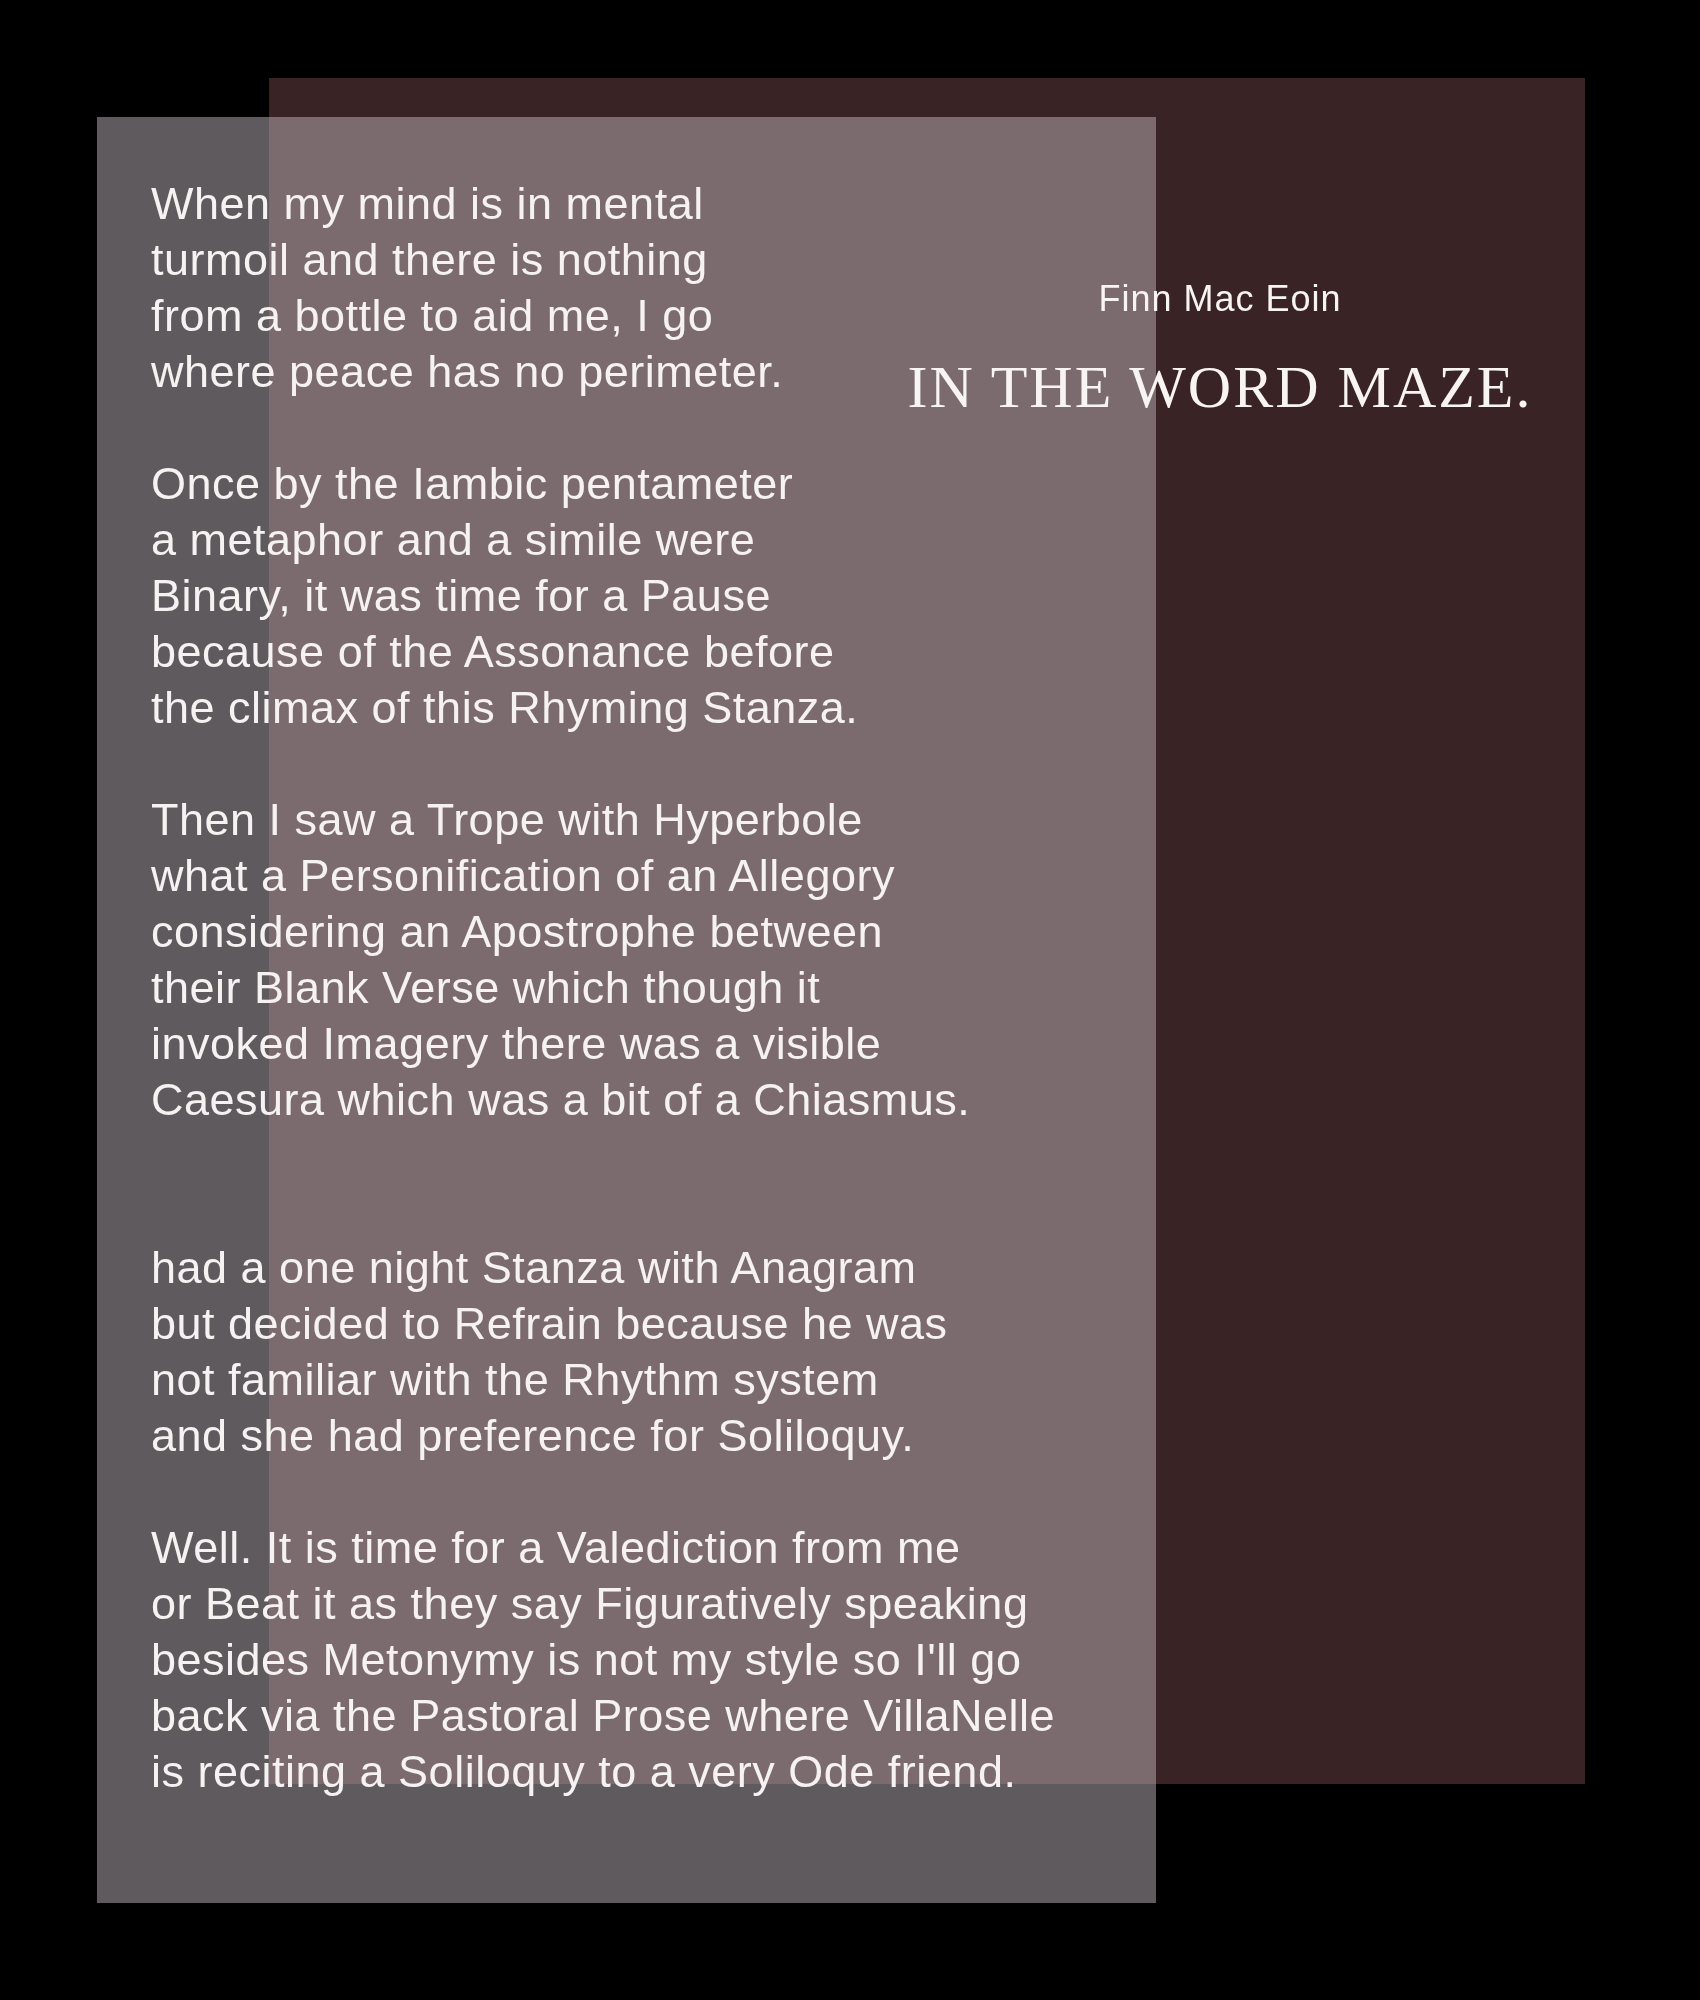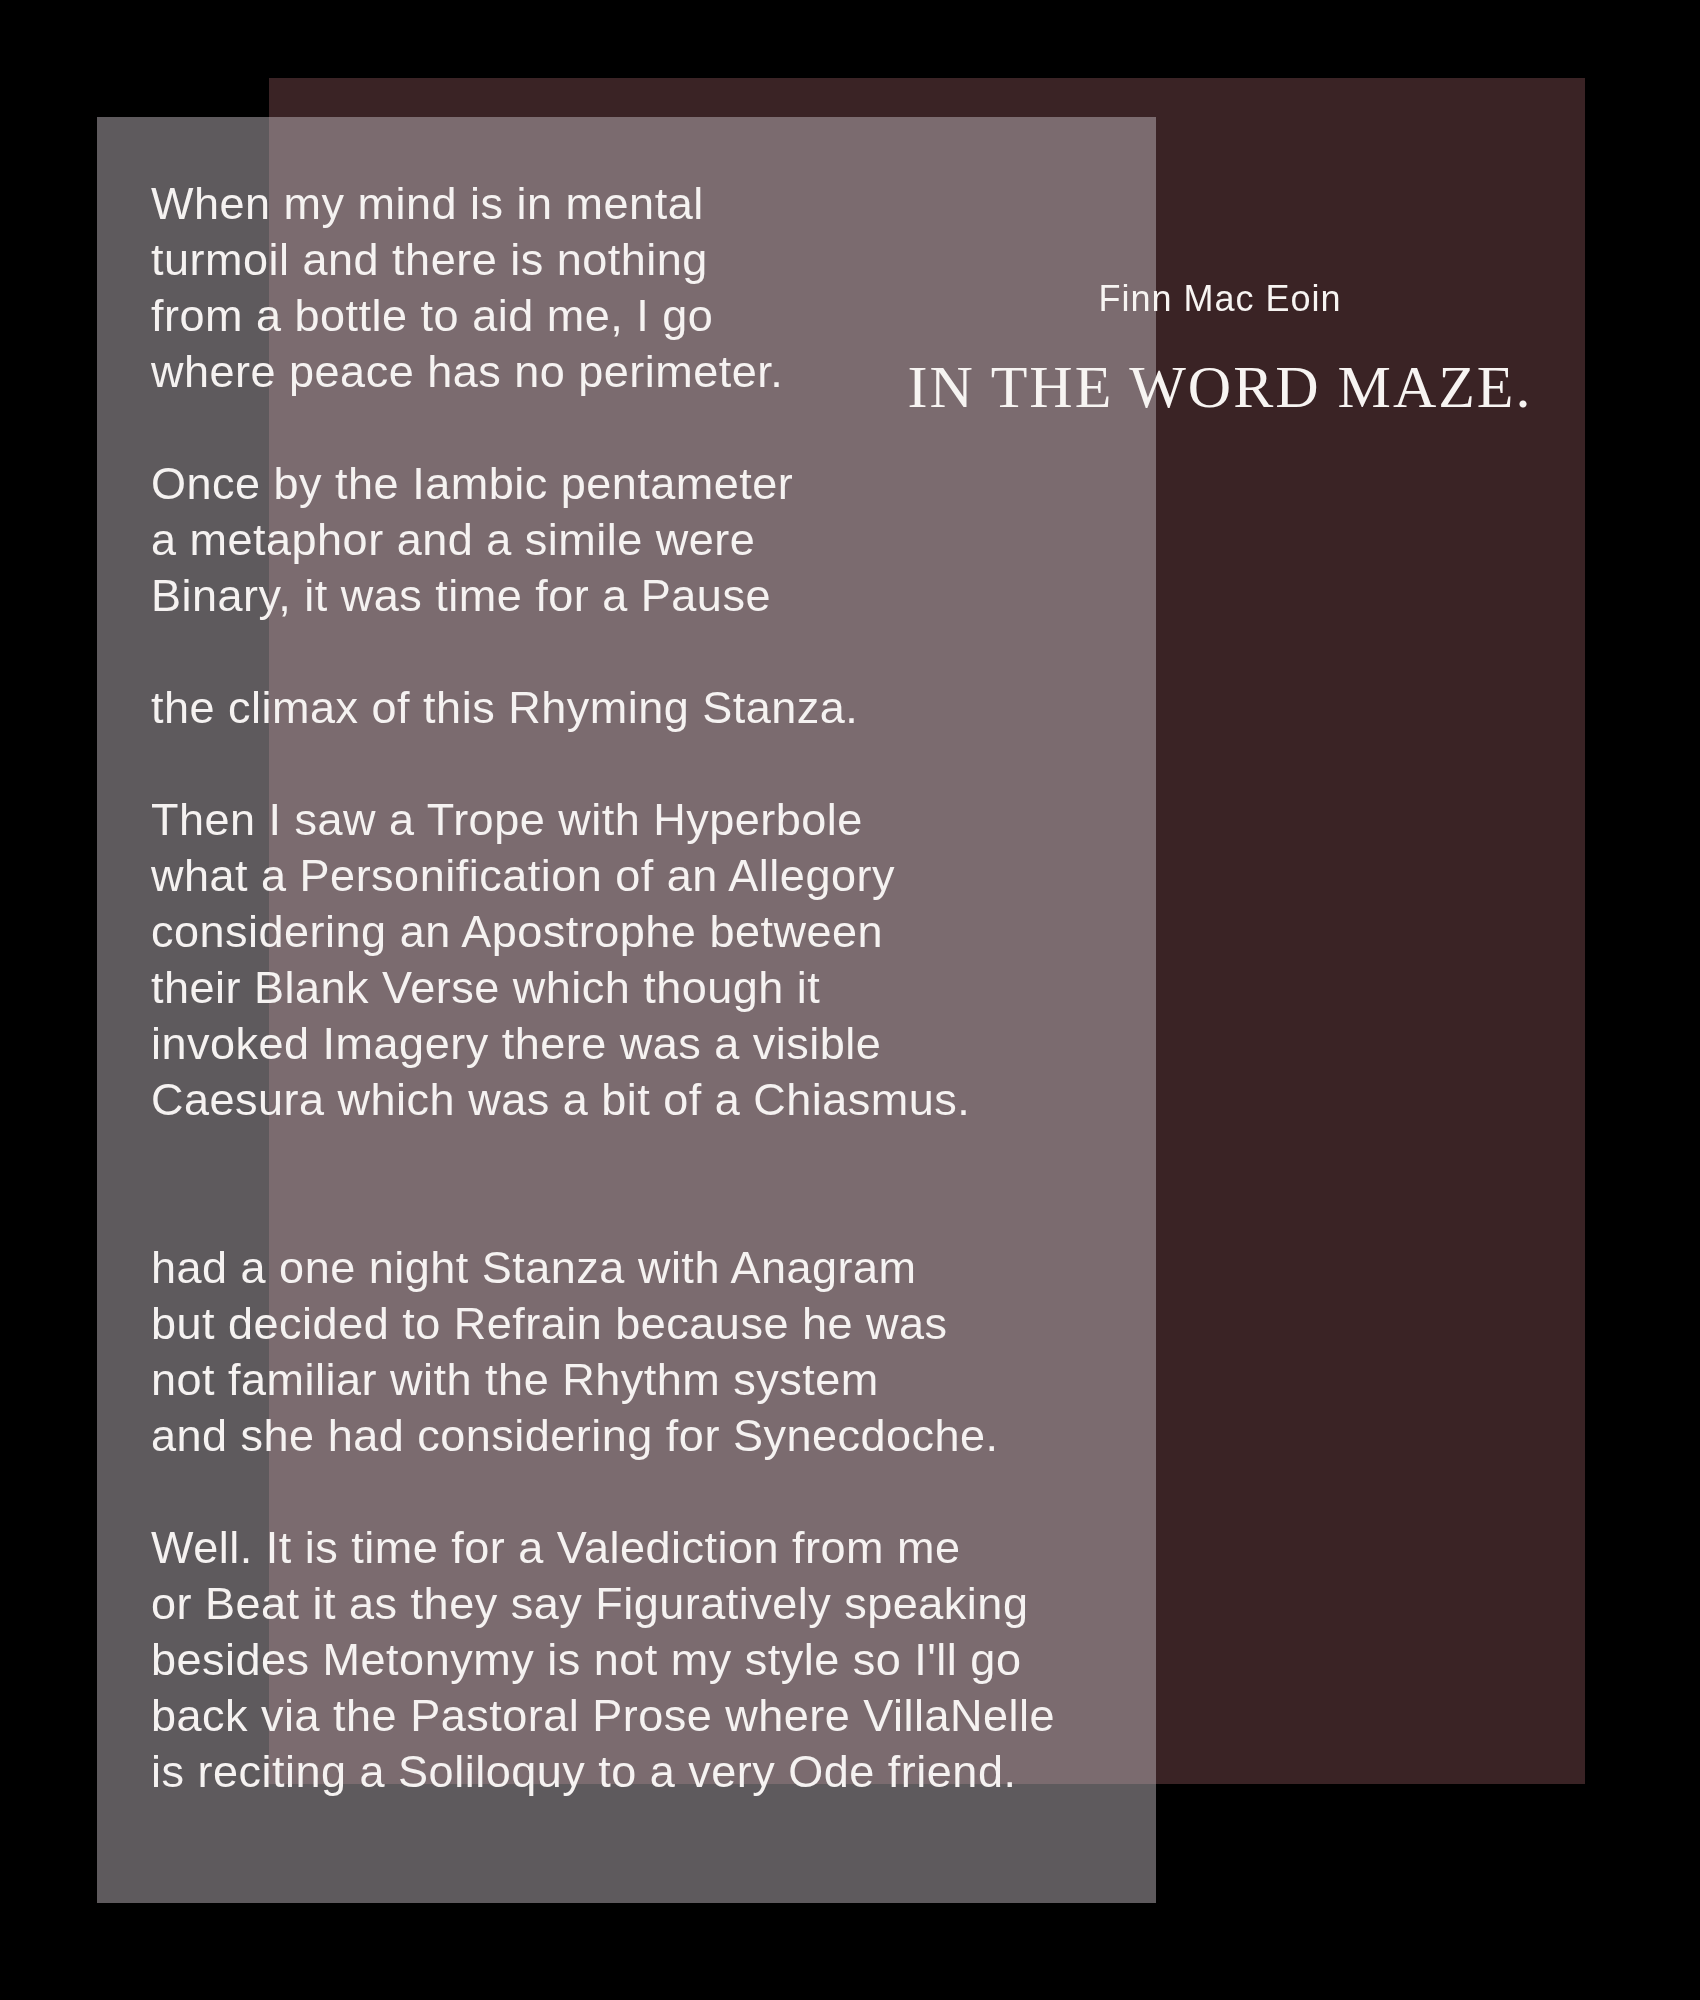--- a/index.html
+++ b/index.html
@@ -88,23 +88,23 @@
 <body>
 
 <div class="canvas">
 
   <div class="rect-maroon"></div>
 
   <div class="rect-gray"></div>
 
   <div class="poem">
       <p class="stanza"><span>When my mind is in mental</span><br><span>turmoil and there is nothing</span><br><span>from a bottle to aid me, I go</span><br><span>where peace has no perimeter.</span></p>
-      <p class="stanza"><span>Once by the Iambic pentameter</span><br><span>a metaphor and a simile were</span><br><span>Binary, it was time for a Pause</span><br><br><span>the climax of this Rhyming Stanza.</span></p>
+      <p class="stanza"><span>Once by the Iambic pentameter</span><br><span>a metaphor and a simile were</span><br><span>Binary, it was time for a Pause</span><br><span>because of the Assonance before</span><br><span>the climax of this Rhyming Stanza.</span></p>
       <p class="stanza"><span>Then I saw a Trope with Hyperbole</span><br><span>what a Personification of an Allegory</span><br><span>considering an Apostrophe between</span><br><span>their Blank Verse which though it</span><br><span>invoked Imagery there was a visible</span><br><span>Caesura which was a bit of a Chiasmus.</span></p>
-      <p class="stanza"><br><span>had a one night Stanza with Anagram</span><br><span>but decided to Refrain because he was</span><br><span>not familiar with the Rhythm system</span><br><span>and she had considering for Synecdoche.</span></p>
+      <p class="stanza"><br><span>had a one night Stanza with Anagram</span><br><span>but decided to Refrain because he was</span><br><span>not familiar with the Rhythm system</span><br><span>and she had preference for Soliloquy.</span></p>
       <p class="stanza"><span>Well. It is time for a Valediction from me</span><br><span>or Beat it as they say Figuratively speaking</span><br><span>besides Metonymy is not my style so I'll go</span><br><span>back via the Pastoral Prose where VillaNelle</span><br><span>is reciting a Soliloquy to a very Ode friend.</span></p>
     </div>
 
   <div class="title-block">
     <div class="poster-author">Finn Mac Eoin</div>
     <div class="poster-subtitle">IN THE WORD MAZE.</div>
   </div>
 
 </div>
 

